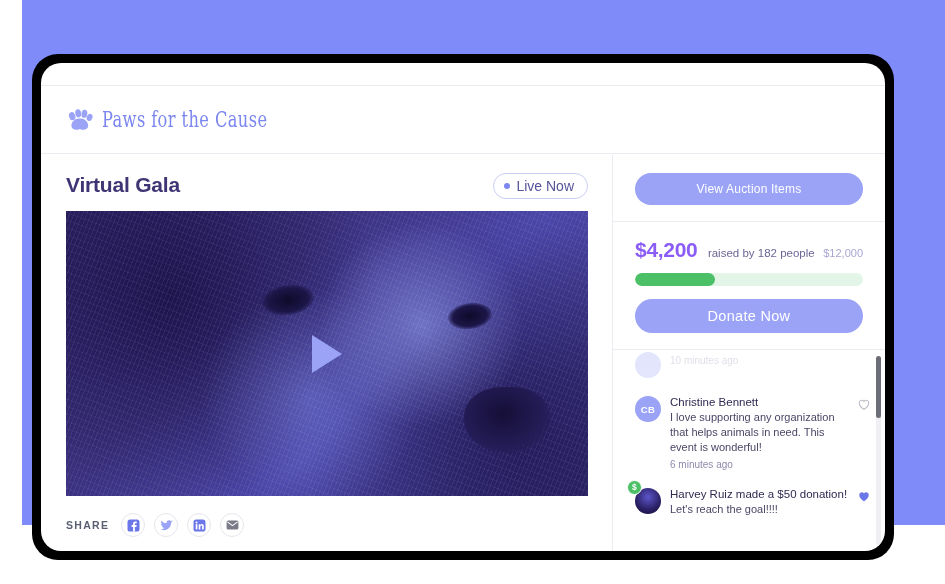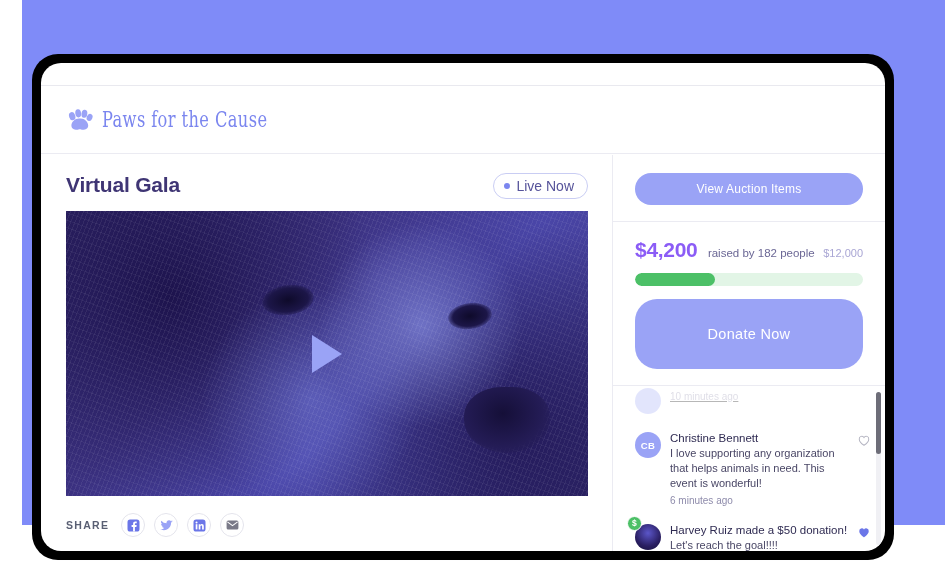--- a/index.html
+++ b/index.html
@@ -237,21 +237,21 @@
     border-radius: 22px;
     padding: 9px 0;
     font-size: 12px;
     font-family: "Liberation Sans", sans-serif;
     cursor: pointer;
     text-align: center;
     letter-spacing: 0.2px;
   }
   .btn-donate {
     font-size: 14.5px;
-    padding: 27px 0;
+    padding: 9px 0;
     letter-spacing: 0.3px;
     text-align: center;
   }
 
   
   .raised-block {
     padding: 16px 22px 16px 22px;
     border-bottom: 1px solid #ebebf2;
   }
   .raised-line {
@@ -298,21 +298,21 @@
     overflow: hidden;
     padding: 0 14px 0 22px;
   }
   .feed-inner { padding-top: 2px; }
   .comment {
     display: flex;
     gap: 9px;
     padding: 9px 0 9px 0;
     position: relative;
   }
-  .comment.faded { opacity: 0.28; padding-top: 0; text-decoration: underline; }
+  .comment.faded { opacity: 0.28; padding-top: 0; }
   .avatar {
     width: 26px; height: 26px;
     border-radius: 50%;
     flex: none;
     display: flex;
     align-items: center;
     justify-content: center;
     font-size: 9.5px;
     color: #ffffff;
     font-weight: bold;

